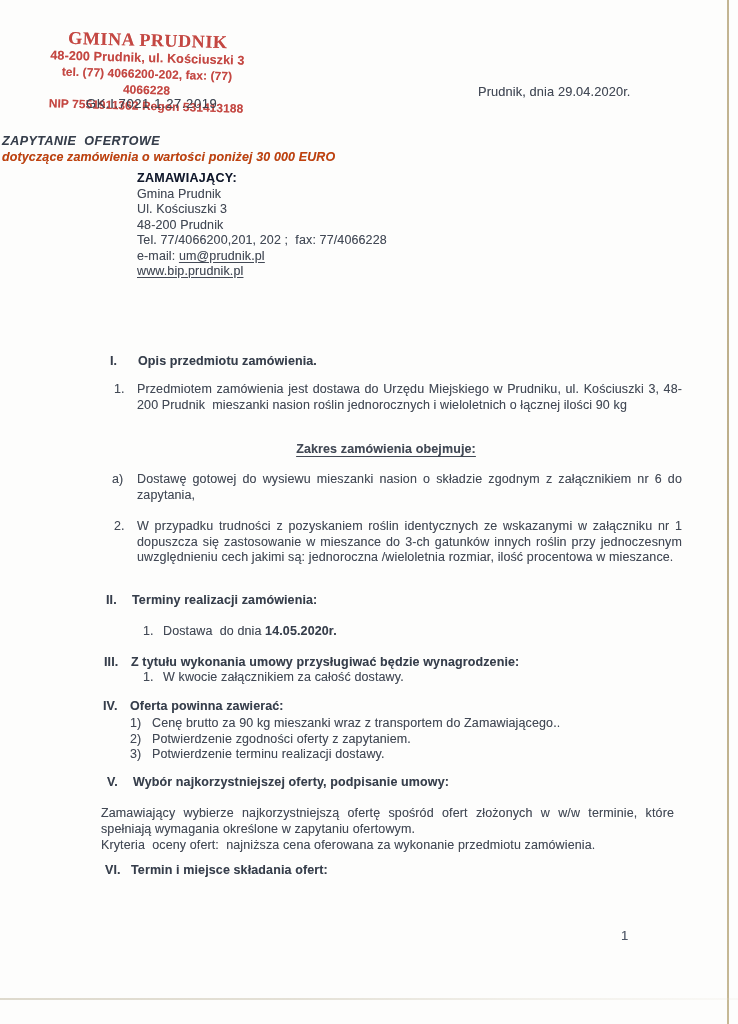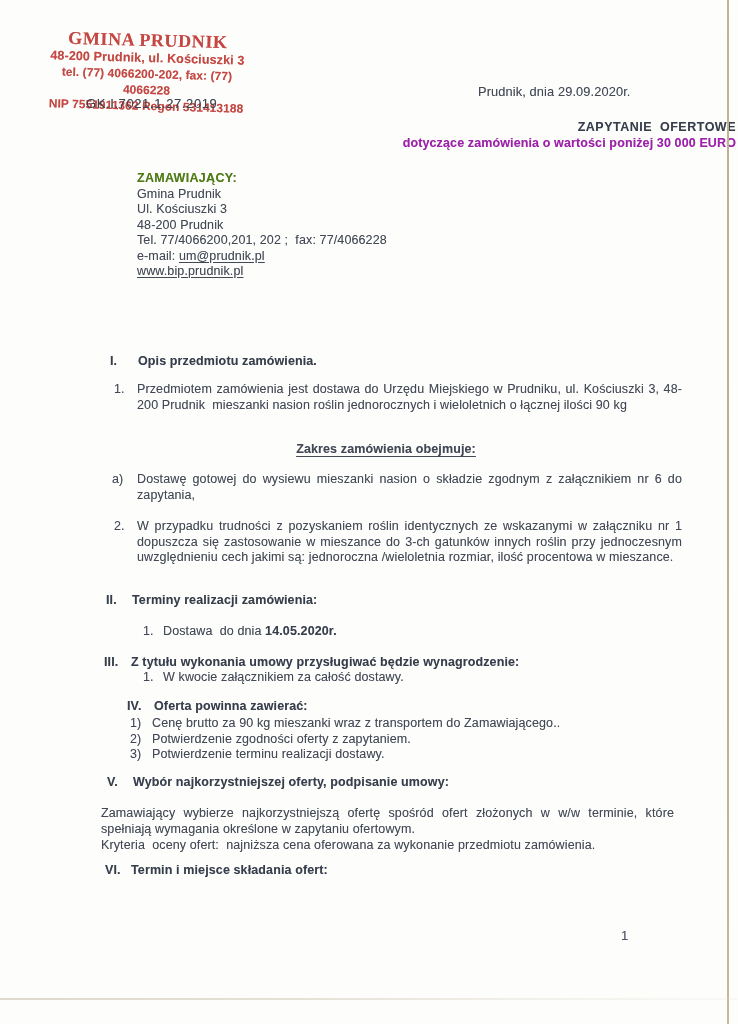--- a/index.html
+++ b/index.html
@@ -23,27 +23,27 @@
     color:#c44742; transform:rotate(1.6deg); transform-origin:50% 50%;
     text-shadow:0 0 0.6px rgba(196,71,66,0.45);
   }
   .stamp-name { font-family:"Liberation Serif", serif; font-weight:bold; font-size:18px; line-height:20px; letter-spacing:0.6px; }
   .stamp-line { font-size:12.6px; line-height:16px; font-weight:bold; letter-spacing:0.1px; }
   .stamp-line.small { font-size:11.9px; }
 
   .ref { left:86px; top:96px; font-size:13px; letter-spacing:0.6px; color:#3d4450; }
   .dateline { left:478px; top:84px; font-size:12.8px; }
 
-  .titleblock { left:2px; top:120px; width:734px; text-align:right; }
+  .titleblock { left:2px; top:134px; width:734px; text-align:left;font-style:italic; }
   .titleblock .t1 { font-weight:bold; letter-spacing:0.5px; color:#363e4b; }
-  .titleblock .t2 { font-weight:bold; color:#a21caf; }
+  .titleblock .t2 { font-weight:bold; color:#c2410c; }
 
   .buyer { left:137px; top:171px; }
   .buyer div { min-height:15.5px; }
-  .b-head { font-weight:bold; color:#4d7c0f; letter-spacing:0.3px; }
+  .b-head { font-weight:bold; color:#0f172a; letter-spacing:0.3px; }
 
   .intro { left:136px; top:294px; width:546px; }
 
   .h-row { display:flex; font-weight:bold; color:#363e4b; }
   .h-num { flex:0 0 auto; }
   .item-row { display:flex; }
   .marker { flex:0 0 auto; }
   .itext { flex:1 1 auto; }
 
   .scope { left:100px; top:442px; width:572px; text-align:center;font-weight:bold; }
@@ -63,21 +63,21 @@
 
   <div class="abs stamp">
     <div class="stamp-name">GMINA PRUDNIK</div>
     <div class="stamp-line">48-200 Prudnik, ul. Kościuszki 3</div>
     <div class="stamp-line small">tel. (77) 4066200-202, fax: (77) 4066228</div>
     <div class="stamp-line small">NIP 7551911362 Regon 531413188</div>
   </div>
 
   <div class="abs ref">GK.I.7021.1.27.2019</div>
 
-  <div class="abs dateline">Prudnik, dnia 29.09.2020r.</div>
+  <div class="abs dateline">Prudnik, dnia 29.04.2020r.</div>
 
   <div class="abs titleblock">
     <div class="t1 pre">ZAPYTANIE  OFERTOWE</div>
     <div class="t2">dotyczące zamówienia o wartości poniżej 30 000 EURO</div>
   </div>
 
   <div class="abs buyer">
     <div class="b-head">ZAMAWIAJĄCY:</div>
     <div>Gmina Prudnik</div>
     <div>Ul. Kościuszki 3</div>
@@ -125,21 +125,21 @@
   <div class="abs h-row" style="left:104px; top:655px;">
     <span class="h-num" style="width:27px">III.</span>
     <span>Z tytułu wykonania umowy przysługiwać będzie wynagrodzenie:</span>
   </div>
 
   <div class="abs item-row" style="left:143px; top:670px;">
     <span class="marker" style="width:20px">1.</span>
     <span>W kwocie załącznikiem za całość dostawy.</span>
   </div>
 
-  <div class="abs h-row" style="left:103px; top:699px;margin-left:24px;">
+  <div class="abs h-row" style="left:103px; top:699px;">
     <span class="h-num" style="width:27px">IV.</span>
     <span>Oferta powinna zawierać:</span>
   </div>
 
   <div class="abs" style="left:130px; top:716px; line-height:15.6px;">
     <div class="item-row">
       <span class="marker" style="width:22px">1)</span>
       <span>Cenę brutto za 90 kg mieszanki wraz z transportem do Zamawiającego..</span>
     </div>
     <div class="item-row">

